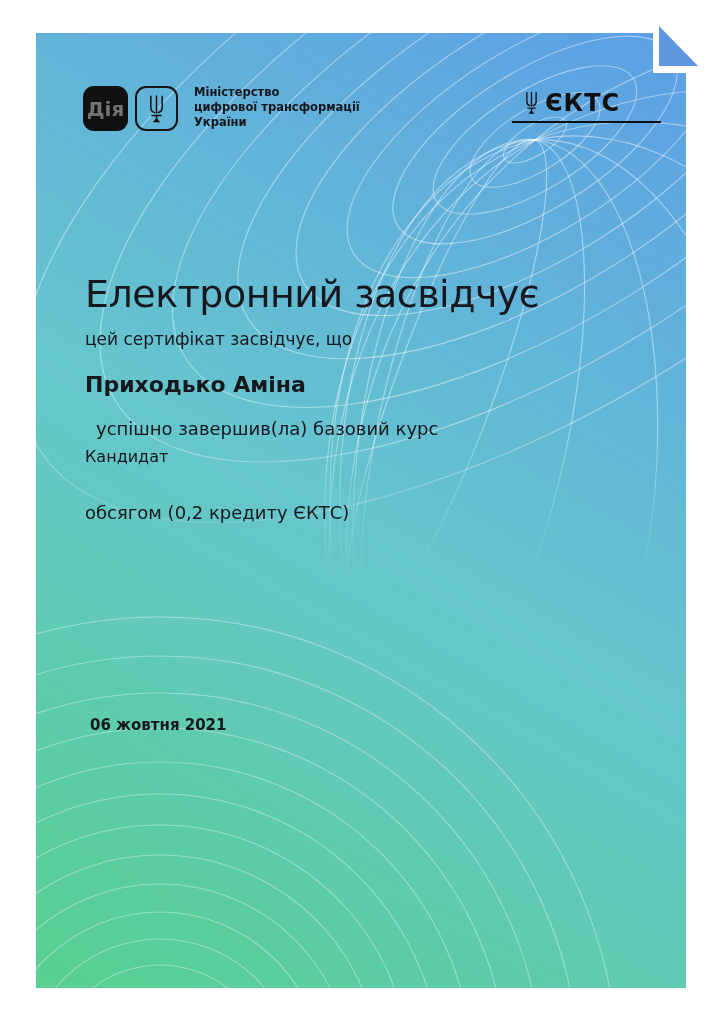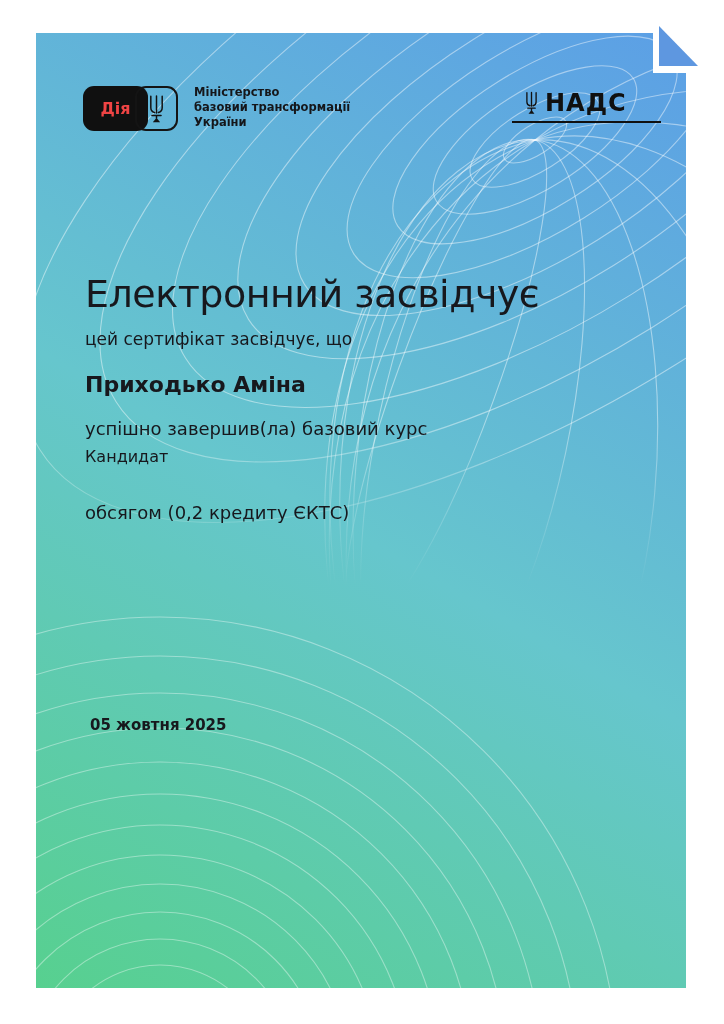--- a/index.html
+++ b/index.html
@@ -18,24 +18,24 @@
   }
   .wireframe { position:absolute; left:0; top:0; }
   .fold {
     position:absolute; left:659px; top:26px; width:39px; height:40px;
   }
   .abs { position:absolute; }
   .txt { color:#17181d; white-space:nowrap; }
 
   
   .diia-badge {
-    left:47px; top:53px; width:65px; height:45px;
+    left:47px; top:53px; width:45px; height:45px;
     background:#101010; border-radius:11px;
     display:flex; align-items:center; justify-content:center;
-    color:#ef4444; font-size:16px; font-weight:700;
+    color:#737373; font-size:20px; font-weight:700;
   }
   .trident-box {
     left:99px; top:53px; width:43px; height:45px;
     border:2px solid #141414; border-radius:11px;
     box-sizing:border-box;
     display:flex; align-items:center; justify-content:center;
   }
   .trident-box svg { width:21px; height:30px; }
   .ministry {
     left:158px; top:52px;
@@ -50,21 +50,21 @@
   }
   .nads-underline {
     left:476px; top:88px; width:149px; height:2px;
     background:#101010;
   }
 
   
   .title    { left:49px; top:239px; font-size:38px; font-weight:500; letter-spacing:-0.5px; }
   .subtitle { left:49px; top:296px; font-size:17px;text-align:center; }
   .name     { left:49px; top:339px; font-size:22px; font-weight:700; }
-  .compl    { left:49px; top:385px; font-size:18px; }
+  .compl    { left:60px; top:385px; font-size:18px; }
   .course   { left:49px; top:414px; font-size:16px; font-weight:400; }
   .volume   { left:49px; top:437px; font-size:18px;margin-top:32px; }
   .date     { left:54px; top:683px; font-size:15px; font-weight:700; }
 </style>
 </head>
 <body>
 
 <div class="card">
 
   <svg class="wireframe" width="650" height="955" viewBox="0 0 650 955" aria-hidden="true">
@@ -127,36 +127,36 @@
 
   <div class="abs trident-box">
     <svg viewBox="0 0 24 34">
       <path d="M5.5 2.5v13c0 3 1.7 4.7 4.3 5.4M18.5 2.5v13c0 3-1.7 4.7-4.3 5.4M12 2v19.5M6.8 24.3h10.4M12 24.3v3" fill="none" stroke="#111" stroke-width="1.7" stroke-linecap="round"></path>
       <path d="M12 27l-4.2 5h8.4z" fill="#111"></path>
     </svg>
   </div>
 
   <div class="abs ministry">
     <div>Міністерство</div>
-    <div>базовий трансформації</div>
+    <div>цифрової трансформації</div>
     <div>України</div>
   </div>
 
   <svg class="abs nads-trident" viewBox="0 0 24 34">
     <path d="M5.5 2.5v13c0 3 1.7 4.7 4.3 5.4M18.5 2.5v13c0 3-1.7 4.7-4.3 5.4M12 2v19.5M6.8 24.3h10.4M12 24.3v3" fill="none" stroke="#111" stroke-width="1.9" stroke-linecap="round"></path>
     <path d="M12 27l-4.2 5h8.4z" fill="#111"></path>
   </svg>
-  <div class="abs txt nads-label">НАДС</div>
+  <div class="abs txt nads-label">ЄКТС</div>
   <div class="abs nads-underline"></div>
 
   <div class="abs txt title">Електронний засвідчує</div>
   <div class="abs txt subtitle">цей сертифікат засвідчує, що</div>
   <div class="abs txt name">Приходько Аміна</div>
   <div class="abs txt compl">успішно завершив(ла) базовий курс</div>
   <div class="abs txt course">Кандидат</div>
   <div class="abs txt volume">обсягом (0,2 кредиту ЄКТС)</div>
-  <div class="abs txt date">05 жовтня 2025</div>
+  <div class="abs txt date">06 жовтня 2021</div>
 
 </div>
 
 <svg class="fold" width="39" height="40" viewBox="0 0 39 40">
   <polygon points="0,0 0,40 39,40" fill="#5e97e0"></polygon>
 </svg>
 
 </body></html>

